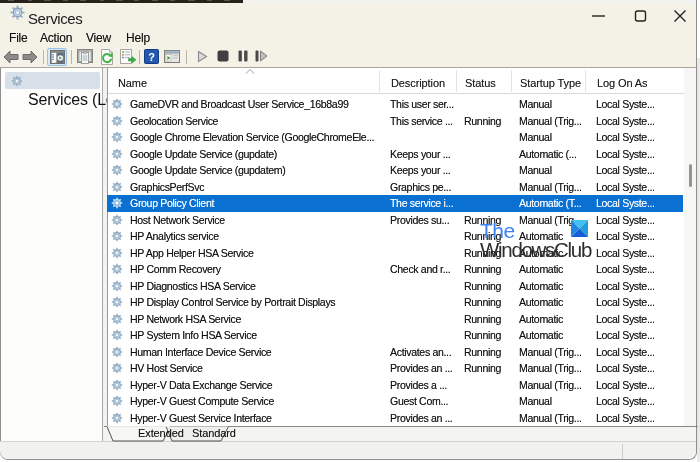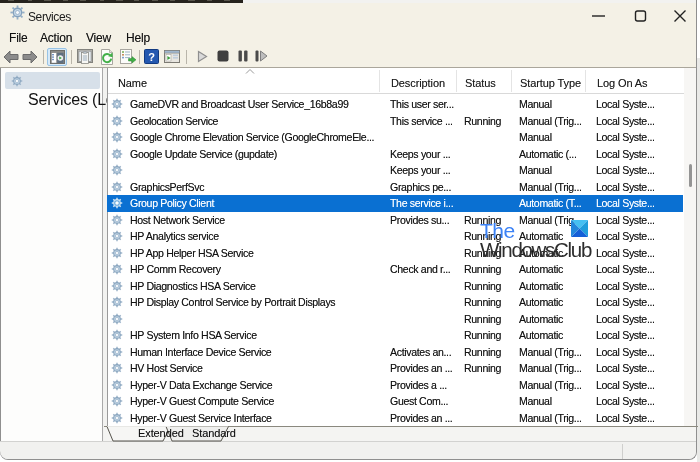--- a/index.html
+++ b/index.html
@@ -5,21 +5,21 @@
 * { margin:0; padding:0; box-sizing:border-box; }
 html,body { width:700px; height:462px; background:#fff; font-family:"Liberation Sans",sans-serif; overflow:hidden; }
 #win { position:absolute; left:0; top:0; width:697px; height:460px; background:#f2f2f0;
   border-left:1px solid #8f8f8f; border-right:1px solid #8f8f8f; border-bottom:1px solid #8f8f8f;
   border-radius:0 0 8px 8px; }
 
 #strip { position:absolute; left:0; top:0; width:243px; height:3px; background:#26231d; overflow:hidden; }
 #strip i { position:absolute; top:0; height:1px; background:#57544b; }
 
 #title { position:absolute; left:0; top:3px; width:696px; height:27px; background:#f4f1e6; }
-#title .txt { position:absolute; left:28px; top:7px; font-size:12px; letter-spacing:-0.4px; color:#1b1b1b; }
+#title .txt { position:absolute; left:28px; top:7px; font-size:15px; letter-spacing:-0.4px; color:#1b1b1b; }
 .capbtn { position:absolute; top:0; width:44px; height:27px; }
 
 #menu { position:absolute; left:0; top:30px; width:696px; height:17px; background:#f4f1e6; font-size:12px; color:#111; }
 #menu span { position:absolute; top:1px; letter-spacing:-0.2px; text-shadow:0 0 0.5px rgba(17,17,17,0.45); }
 
 #tbar { position:absolute; left:0; top:47px; width:696px; height:21px; background:#f4f1e6; border-bottom:1px solid #aaa69b; }
 .tsep { position:absolute; top:3px; width:1px; height:14px; background:#b9b5aa; }
 
 #lpanel { position:absolute; left:1px; top:68px; width:102px; height:373px; background:#fdfdfc; border-right:1px solid #a9a9a9; }
 #lsel { position:absolute; left:4px; top:4px; width:95px; height:17px; background:#d7e0e9; border-radius:2px; }
@@ -307,20 +307,21 @@
 <line x1="1" y1="8" x2="3.5" y2="8"></line>
         <line x1="12.5" y1="8" x2="15" y2="8"></line>
 <line x1="3.1" y1="3.1" x2="4.8" y2="4.8"></line>
         <line x1="11.2" y1="11.2" x2="12.9" y2="12.9"></line>
 <line x1="12.9" y1="3.1" x2="11.2" y2="4.8"></line>
         <line x1="4.8" y1="11.2" x2="3.1" y2="12.9"></line>
 </g>
 <circle cx="8" cy="8" r="4.5" fill="#bdd1e2" stroke="#87a3bd" stroke-width="1.4"></circle>
 <circle cx="8" cy="8" r="2.1" fill="#ffffff" stroke="#87a3bd" stroke-width="0.7"></circle>
 </svg>
+    <span class="nm">Google Update Service (gupdatem)</span>
     <span class="ds">Keeps your ...</span>
     <span class="st"></span>
     <span class="su">Manual</span>
     <span class="lo">Local Syste...</span>
   </div>
 <div class="row" style="top:178.5px">
     <svg class="gear" width="12" height="12" viewBox="0 0 16 16">
 <g stroke="#9db4ca" stroke-width="2" fill="none">
 <line x1="8" y1="1" x2="8" y2="3.5"></line>
         <line x1="8" y1="12.5" x2="8" y2="15"></line>
@@ -495,20 +496,21 @@
 <line x1="1" y1="8" x2="3.5" y2="8"></line>
         <line x1="12.5" y1="8" x2="15" y2="8"></line>
 <line x1="3.1" y1="3.1" x2="4.8" y2="4.8"></line>
         <line x1="11.2" y1="11.2" x2="12.9" y2="12.9"></line>
 <line x1="12.9" y1="3.1" x2="11.2" y2="4.8"></line>
         <line x1="4.8" y1="11.2" x2="3.1" y2="12.9"></line>
 </g>
 <circle cx="8" cy="8" r="4.5" fill="#bdd1e2" stroke="#87a3bd" stroke-width="1.4"></circle>
 <circle cx="8" cy="8" r="2.1" fill="#ffffff" stroke="#87a3bd" stroke-width="0.7"></circle>
 </svg>
+    <span class="nm">HP Network HSA Service</span>
     <span class="ds"></span>
     <span class="st">Running</span>
     <span class="su">Automatic</span>
     <span class="lo">Local Syste...</span>
   </div>
 <div class="row" style="top:327.0px">
     <svg class="gear" width="12" height="12" viewBox="0 0 16 16">
 <g stroke="#9db4ca" stroke-width="2" fill="none">
 <line x1="8" y1="1" x2="8" y2="3.5"></line>
         <line x1="8" y1="12.5" x2="8" y2="15"></line>

